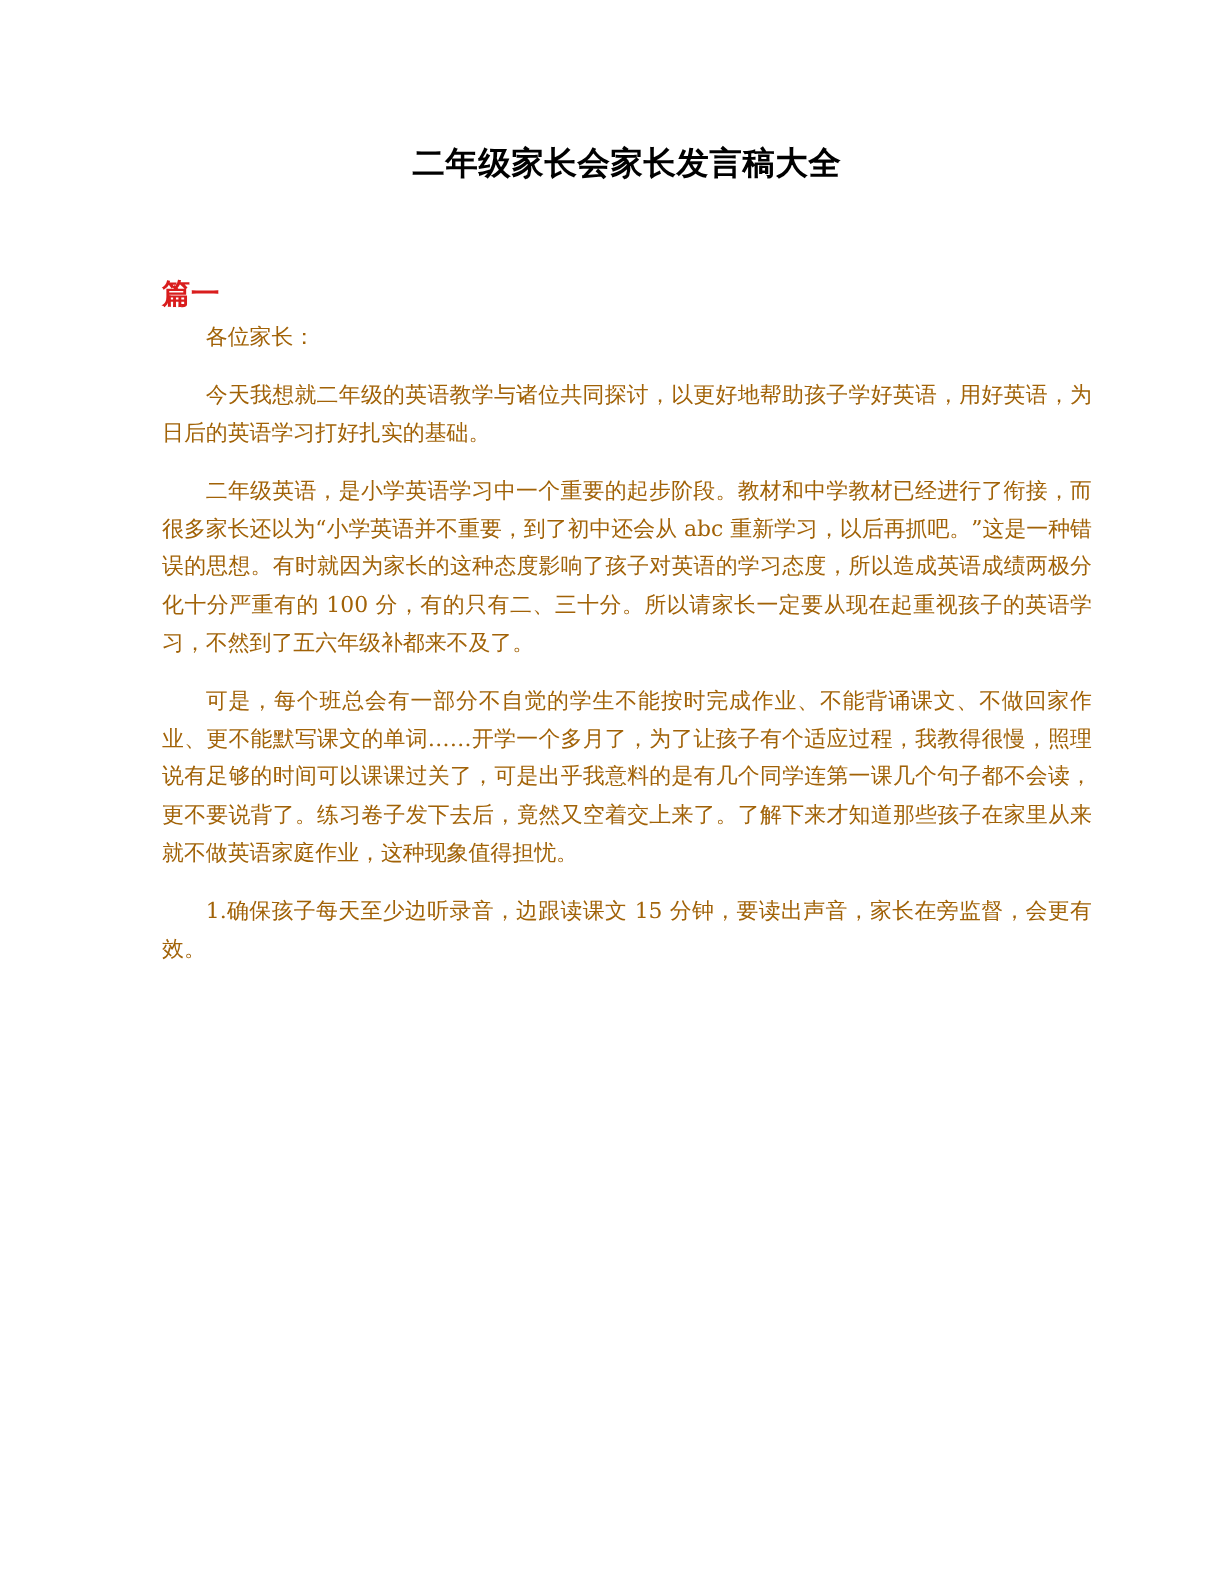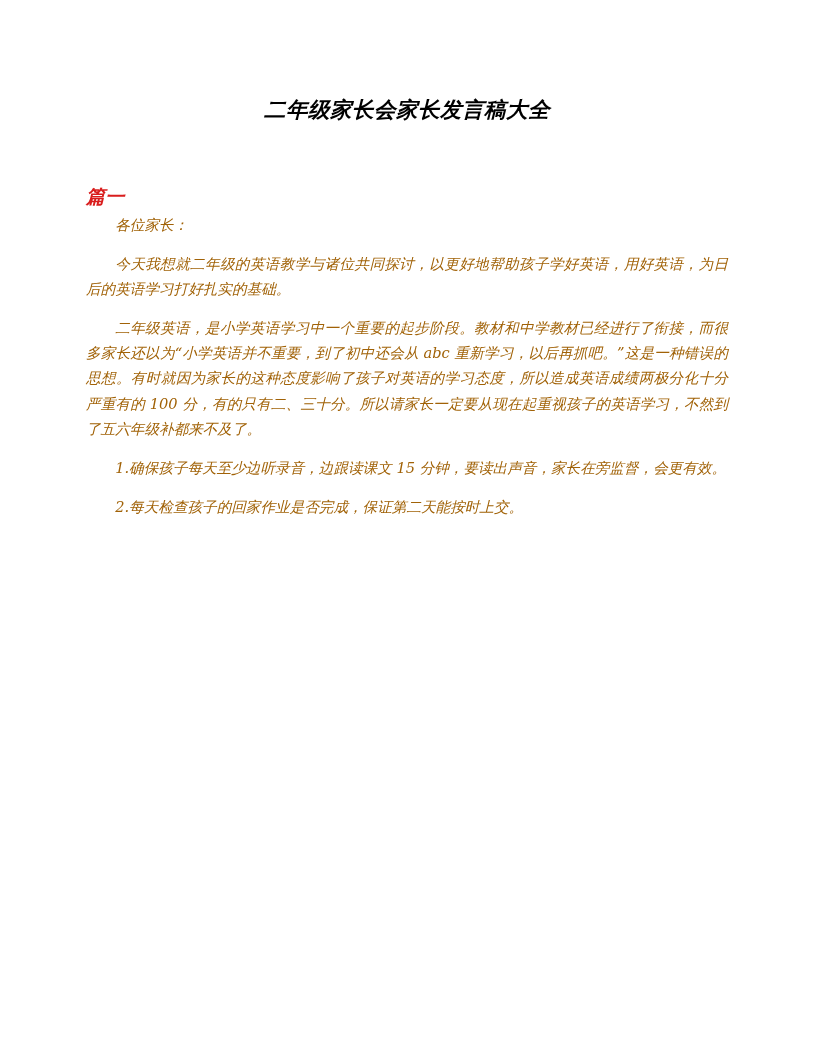--- a/index.html
+++ b/index.html
@@ -14,23 +14,22 @@
     overflow: hidden;
     font-family: "DejaVu Serif", "Liberation Serif", serif;
     color: #1a1a1a;
     -webkit-font-smoothing: antialiased;
   }
   .page {
     position: relative;
     width: 816px;
     height: 1056px;
     box-sizing: border-box;
-    padding: 0 88px 0 86px;
+    padding: 0 88px 0 108px;
     background: #ffffff;
-    font-style: italic;
   }
   .doc-title {
     margin: 0;
     padding-top: 96px;
     text-align: center;
     font-size: 21.5px;
     font-weight: bold;
     letter-spacing: 0.5px;
     line-height: 1.3;
     font-family: "DejaVu Sans", "Liberation Sans", sans-serif;
@@ -72,17 +71,17 @@
 <div class="page">
 
   <h1 class="doc-title">二年级家长会家长发言稿大全</h1>
 
   <div class="section-label">篇一</div>
 
   <div class="body-block">
     <p class="para salutation">各位家长：</p>
     <p class="para">今天我想就二年级的英语教学与诸位共同探讨，以更好地帮助孩子学好英语，用好英语，为日后的英语学习打好扎实的基础。</p>
     <p class="para">二年级英语，是小学英语学习中一个重要的起步阶段。教材和中学教材已经进行了衔接，而很多家长还以为“小学英语并不重要，到了初中还会从 abc 重新学习，以后再抓吧。”这是一种错误的思想。有时就因为家长的这种态度影响了孩子对英语的学习态度，所以造成英语成绩两极分化十分严重有的 100 分，有的只有二、三十分。所以请家长一定要从现在起重视孩子的英语学习，不然到了五六年级补都来不及了。</p>
+    <p class="para">可是，每个班总会有一部分不自觉的学生不能按时完成作业、不能背诵课文、不做回家作业、更不能默写课文的单词……开学一个多月了，为了让孩子有个适应过程，我教得很慢，照理说有足够的时间可以课课过关了，可是出乎我意料的是有几个同学连第一课几个句子都不会读，更不要说背了。练习卷子发下去后，竟然又空着交上来了。了解下来才知道那些孩子在家里从来就不做英语家庭作业，这种现象值得担忧。</p>
     <p class="para">1.确保孩子每天至少边听录音，边跟读课文 15 分钟，要读出声音，家长在旁监督，会更有效。</p>
-    <p class="para">2.每天检查孩子的回家作业是否完成，保证第二天能按时上交。</p>
   </div>
 
 </div>
 
 </body></html>

